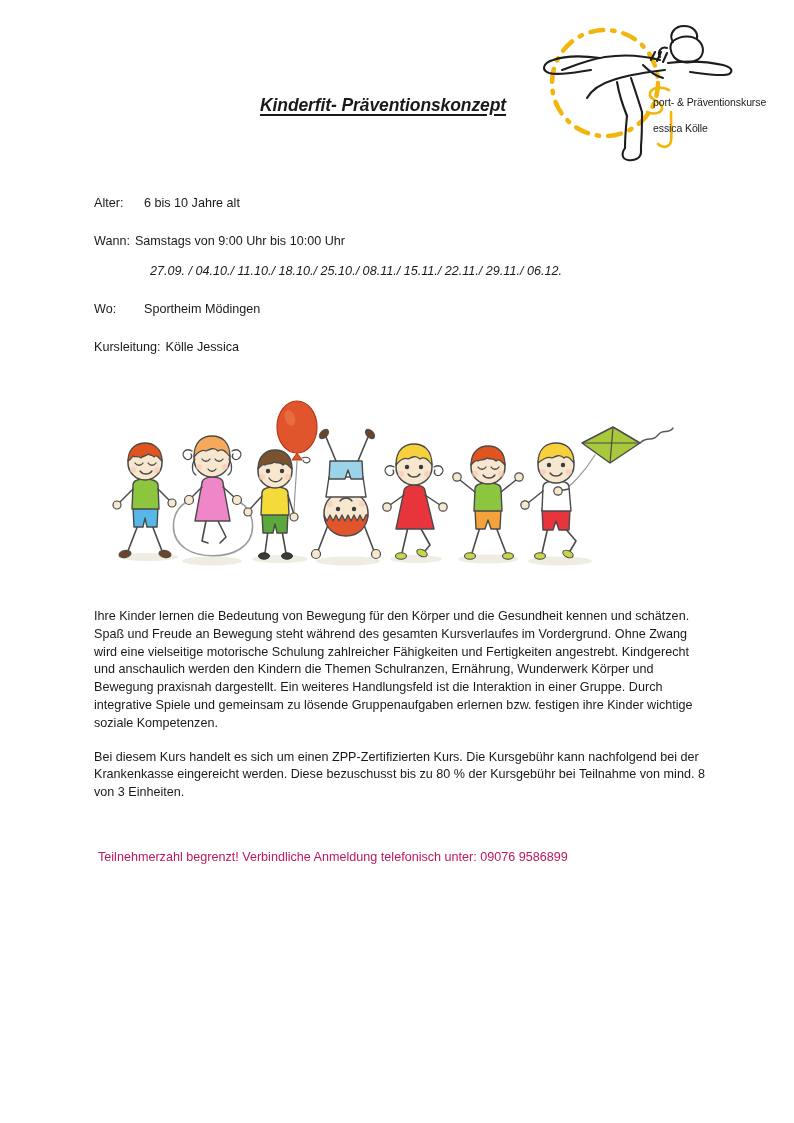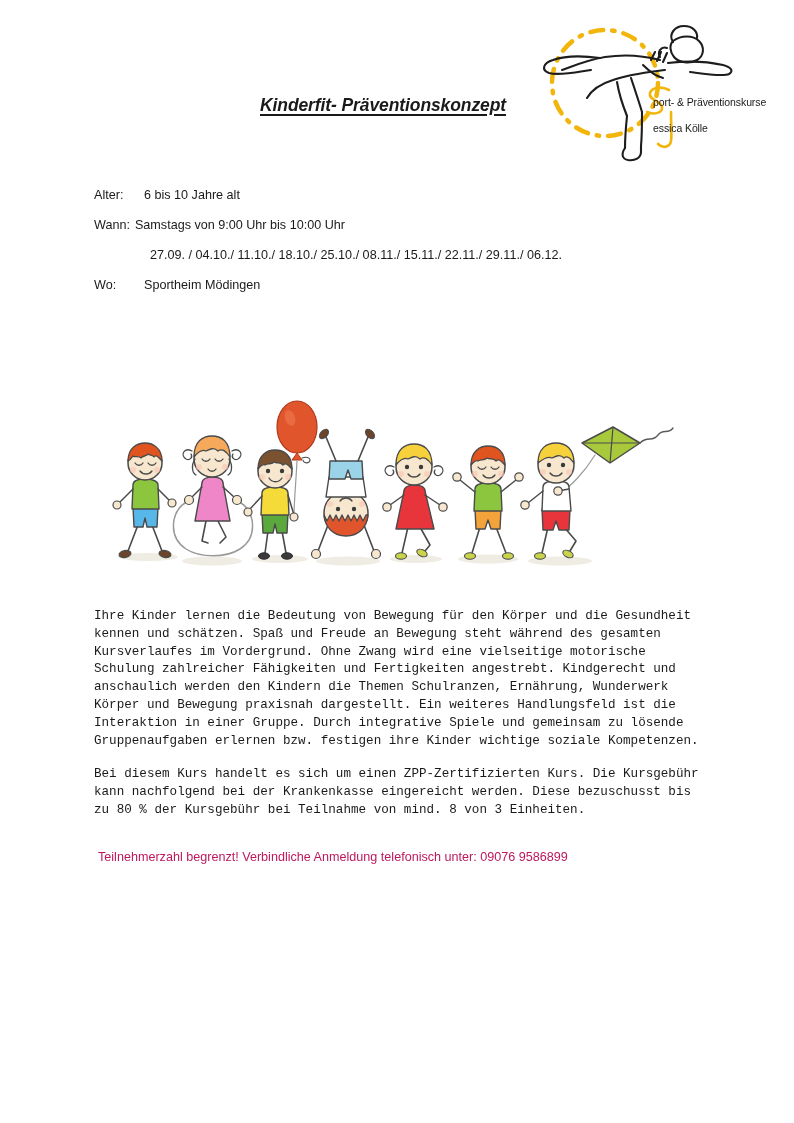--- a/index.html
+++ b/index.html
@@ -66,49 +66,50 @@
     align-items: baseline;
     font-size: 12.6px;
     line-height: 14px;
     margin-bottom: 16px;
     color: #1a1a1a;
     white-space: nowrap;
   }
   .info-label {
     flex: 0 0 auto;
     min-width: 46px;
+    margin-top: 8px;
   }
   .info-value {
     flex: 0 0 auto;
     margin-left: 4px;
   }
   .info-row.indent {
     padding-left: 52px;
     margin-bottom: 16px;
+    font-style: italic;
   }
   .info-row.tight-label .info-label { min-width: 0; }
   .info-row.tight-label .info-value { margin-left: 5px; }
 
   
   .illustration {
     position: absolute;
     top: 385px;
     left: 100px;
     width: 580px;
     height: 200px;
   }
   .illustration svg { display: block; }
 
   
   .body-block {
     position: absolute;
     top: 608px;
     left: 94px;
     width: 615px;
-    font-family: Liberation Mono, monospace;
   }
   .body-par {
     font-size: 12.6px;
     line-height: 17.8px;
     color: #1a1a1a;
     margin: 0 0 16px 0;
     text-align: left;
   }
   .closing-par {
     position: absolute;
@@ -188,20 +189,24 @@
 
     <div class="info-row indent">
       <span class="info-value">27.09. / 04.10./ 11.10./ 18.10./ 25.10./ 08.11./ 15.11./ 22.11./ 29.11./ 06.12.</span>
     </div>
 
     <div class="info-row">
       <span class="info-label">Wo:</span>
       <span class="info-value">Sportheim Mödingen</span>
     </div>
 
+    <div class="info-row tight-label">
+      <span class="info-label">Kursleitung:</span>
+      <span class="info-value">Kölle Jessica</span>
+    </div>
 
   </div>
 
   <div class="illustration">
     <svg width="580" height="200" viewBox="0 0 580 200" xmlns="http://www.w3.org/2000/svg">
 
       <defs>
         <g id="swirl-l">
           <path d="M0 0 C-8 -4 -14 2 -10 8 C-7 12 -1 11 -1 6" fill="none" stroke="#4a4a4a" stroke-width="1.3" stroke-linecap="round"></path>
         </g>

